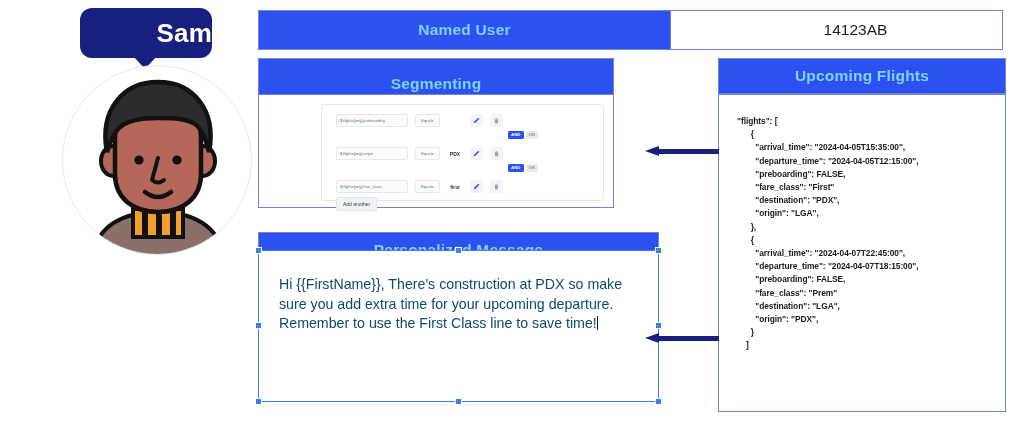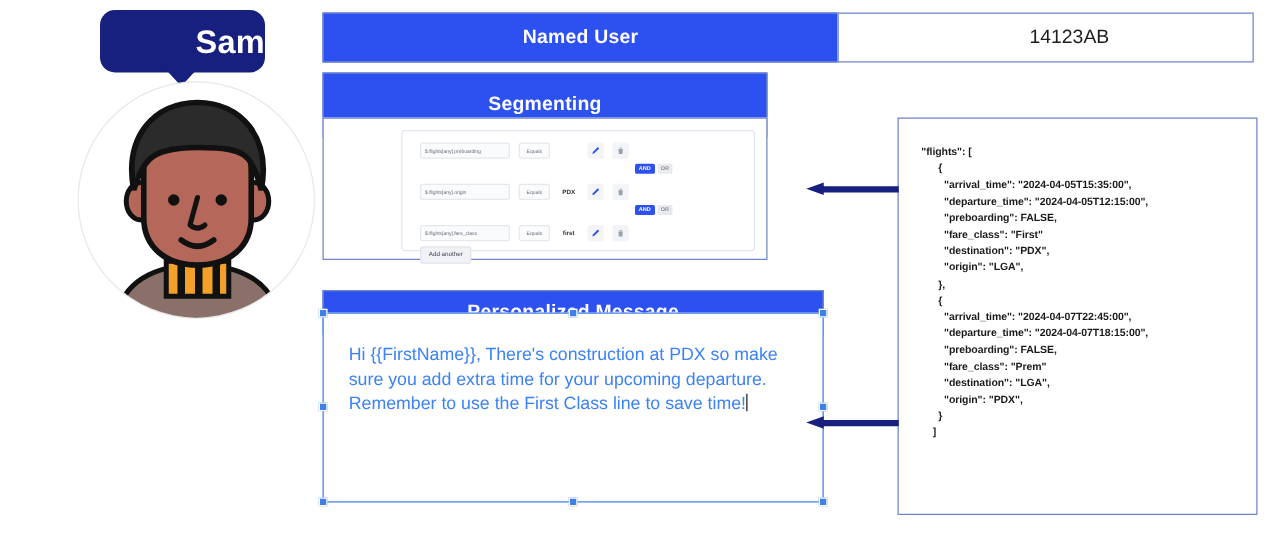--- a/index.html
+++ b/index.html
@@ -43,21 +43,21 @@
   .avatar-svg { display: block; width: 190px; height: 190px; }
 
   
   .panel-header {
     position: absolute;
     background: #2d50f0;
     border: 1.4px solid #6f86c9;
     display: flex; align-items: center; justify-content: center;
   }
   .panel-header-title {
-    color: #ffffff; font-size: 15.5px; font-weight: bold; letter-spacing: .2px;
+    color: #7dd3fc; font-size: 15.5px; font-weight: bold; letter-spacing: .2px;
   }
   .panel-body {
     position: absolute;
     background: #ffffff;
     border: 1.4px solid #6f86c9;
   }
 
   
   #named-user-header { left: 258px; top: 10px; width: 413px; height: 40px; }
   #named-user-value {
@@ -128,21 +128,21 @@
   }
 
   
   #message-header { left: 258px; top: 232px; width: 401px; height: 36px; }
   #message-body {
     left: 258px; top: 250px; width: 401px; height: 152px;
     border: 1.6px solid #3f7fe8;
   }
   .message-text {
     position: absolute; left: 20px; top: 24px; width: 358px;
-    font-size: 14.2px; line-height: 19.5px; color: #3b82f6;
+    font-size: 14.2px; line-height: 19.5px; color: #0c4a6e;
   }
   .text-caret {
     display: inline-block; width: 1px; height: 14px;
     background: #1b1b1b; vertical-align: -2px; margin-left: .5px;
   }
   .sel-handle {
     position: absolute; width: 7px; height: 7px;
     background: #3f7fe8; border: 1px solid #ffffff;
   }
 
@@ -293,20 +293,23 @@
 
   <div class="sel-handle" style="left:255px;  top:247px;"></div>
   <div class="sel-handle" style="left:455px;  top:247px;"></div>
   <div class="sel-handle" style="left:655px;  top:247px;"></div>
   <div class="sel-handle" style="left:255px;  top:322px;"></div>
   <div class="sel-handle" style="left:655px;  top:322px;"></div>
   <div class="sel-handle" style="left:255px;  top:398px;"></div>
   <div class="sel-handle" style="left:455px;  top:398px;"></div>
   <div class="sel-handle" style="left:655px;  top:398px;"></div>
 
+  <div class="panel-header" id="flights-header">
+    <span class="panel-header-title">Upcoming Flights</span>
+  </div>
   <div class="panel-body" id="flights-body">
     <div class="flights-json">"flights": [
       {
         "arrival_time": "2024-04-05T15:35:00",
         "departure_time": "2024-04-05T12:15:00",
         "preboarding": FALSE,
         "fare_class": "First"
         "destination": "PDX",
         "origin": "LGA",
       },

